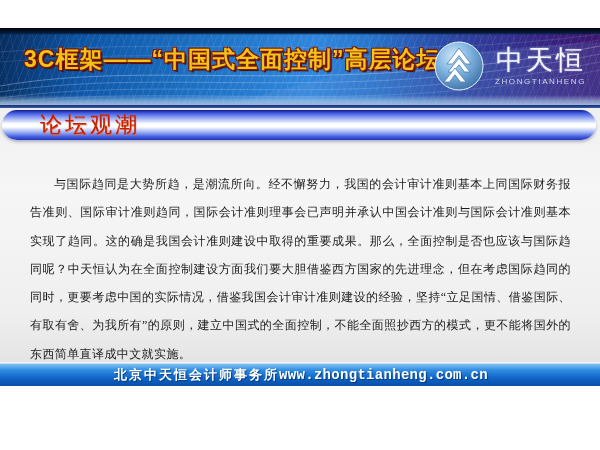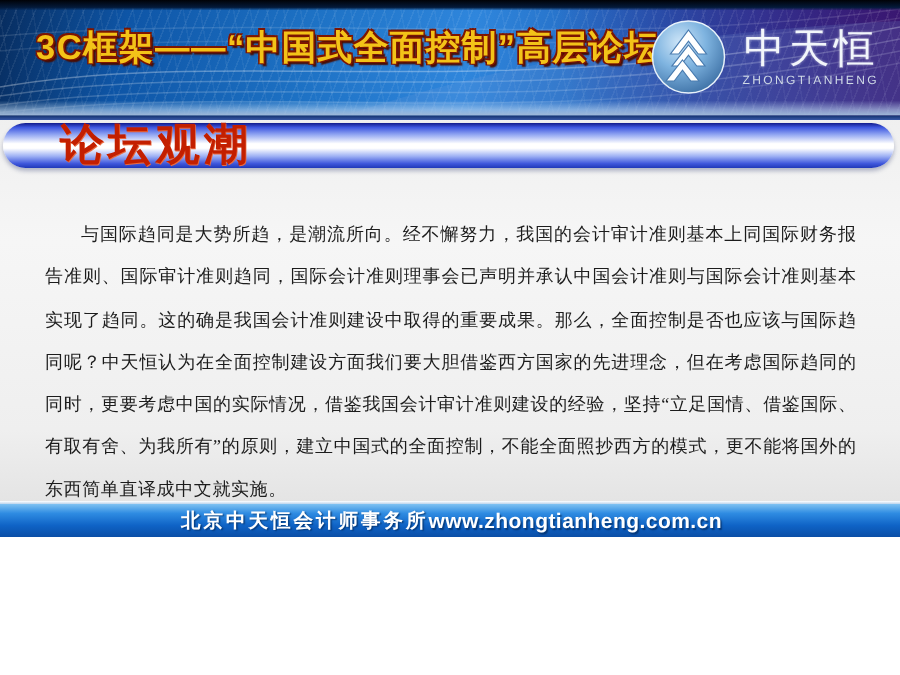--- a/index.html
+++ b/index.html
@@ -4,20 +4,21 @@
 <style>
   * { margin: 0; padding: 0; box-sizing: border-box; }
   html, body { width: 600px; height: 450px; }
   body { font-family: "Liberation Sans", "DejaVu Sans", sans-serif; overflow: hidden; }
 
   .slide {
     position: relative;
     width: 600px; height: 358px;
     background: linear-gradient(180deg, #c9c9c9 0%, #ececec 10%, #f6f6f6 45%, #efefef 80%, #e2e2e2 96%, #d9dee6 100%);
     overflow: hidden;
+    margin-top: 28px;
   }
 
   
   .header {
     position: absolute; left: 0; top: 0; width: 600px; height: 77px;
     background:
       radial-gradient(circle at 103% -10%, rgba(60,20,110,0.95) 0%, rgba(70,30,130,0.55) 18%, rgba(0,0,0,0) 40%),
       linear-gradient(100deg, #072c5e 0%, #0e55a6 14%, #1d71c4 34%, #2f86dc 52%, #1f5fb8 72%, #1b3f96 88%, #251d6e 100%);
     overflow: hidden;
   }
@@ -71,21 +72,21 @@
     position: absolute; left: 2px; top: 82px; width: 594px; height: 30px;
     border-radius: 15px;
     background: linear-gradient(180deg,
       #101a8c 0%, #3f58e0 10%, #93a7f2 26%, #ffffff 46%, #ffffff 56%,
       #9db0f4 74%, #4058dc 90%, #2038b8 100%);
     box-shadow: 0 2px 3px rgba(90,100,140,0.45);
     display: flex; align-items: center;
   }
   .section-title {
     margin-left: 38px;
-    font-size: 29px; font-weight: bold; color: #c31f00;
+    font-size: 22px; font-weight: normal; color: #c31f00;
     font-family: "Liberation Serif", "DejaVu Serif", serif;
     letter-spacing: 3px;
     text-shadow: 0.5px 0.5px 0 #e86a40;
   }
 
   
   .body-text {
     position: absolute; left: 30px; top: 142px; width: 541px;
     font-size: 12px; line-height: 28.3px; color: #1c1c1c;
     text-align: justify; text-indent: 2em; letter-spacing: 0.4px;
@@ -102,21 +103,21 @@
     background: linear-gradient(180deg, #7fc2f2 0%, #2f8ce2 28%, #0f63c6 65%, #0a4ea6 100%);
     display: flex; align-items: center; justify-content: center;
     padding: 0 10px 0 12px;
   }
   .footer-company {
     color: #ffffff; font-size: 13px; font-weight: bold; letter-spacing: 2px;
     text-shadow: 1px 1px 1px rgba(0,40,90,0.7);
   }
   .footer-site {
     color: #ffffff; font-size: 14px; font-weight: bold; letter-spacing: 0.3px;
-    font-family: Liberation Sans, sans-serif;
+    font-family: Liberation Mono, monospace;
     text-shadow: 1px 1px 1px rgba(0,40,90,0.7);
   }
 </style>
 </head>
 <body>
 
 <div class="slide">
 
   <div class="header">
     <svg class="header-waves" width="600" height="77" viewBox="0 0 600 77" preserveAspectRatio="none">

